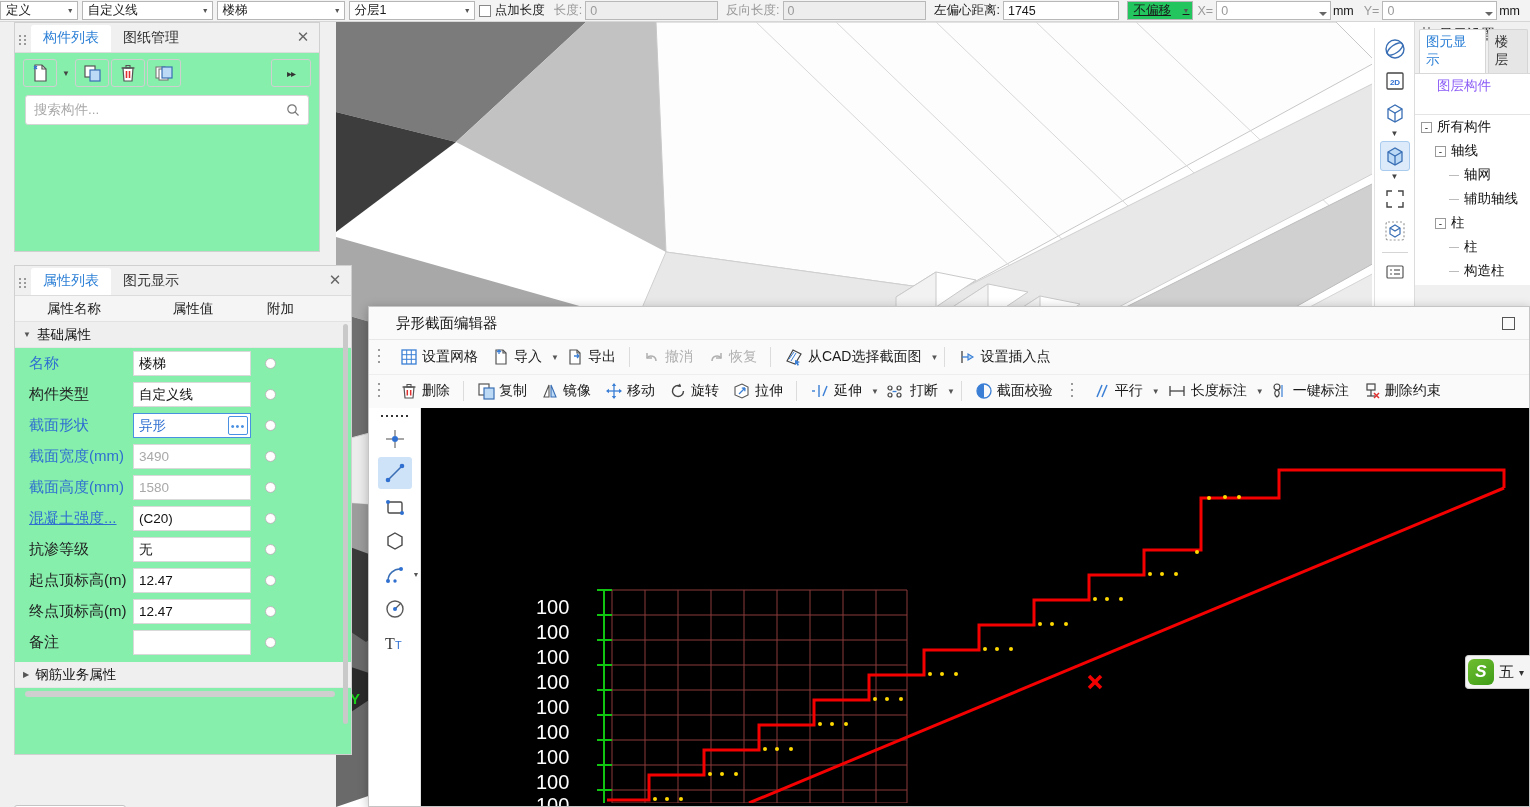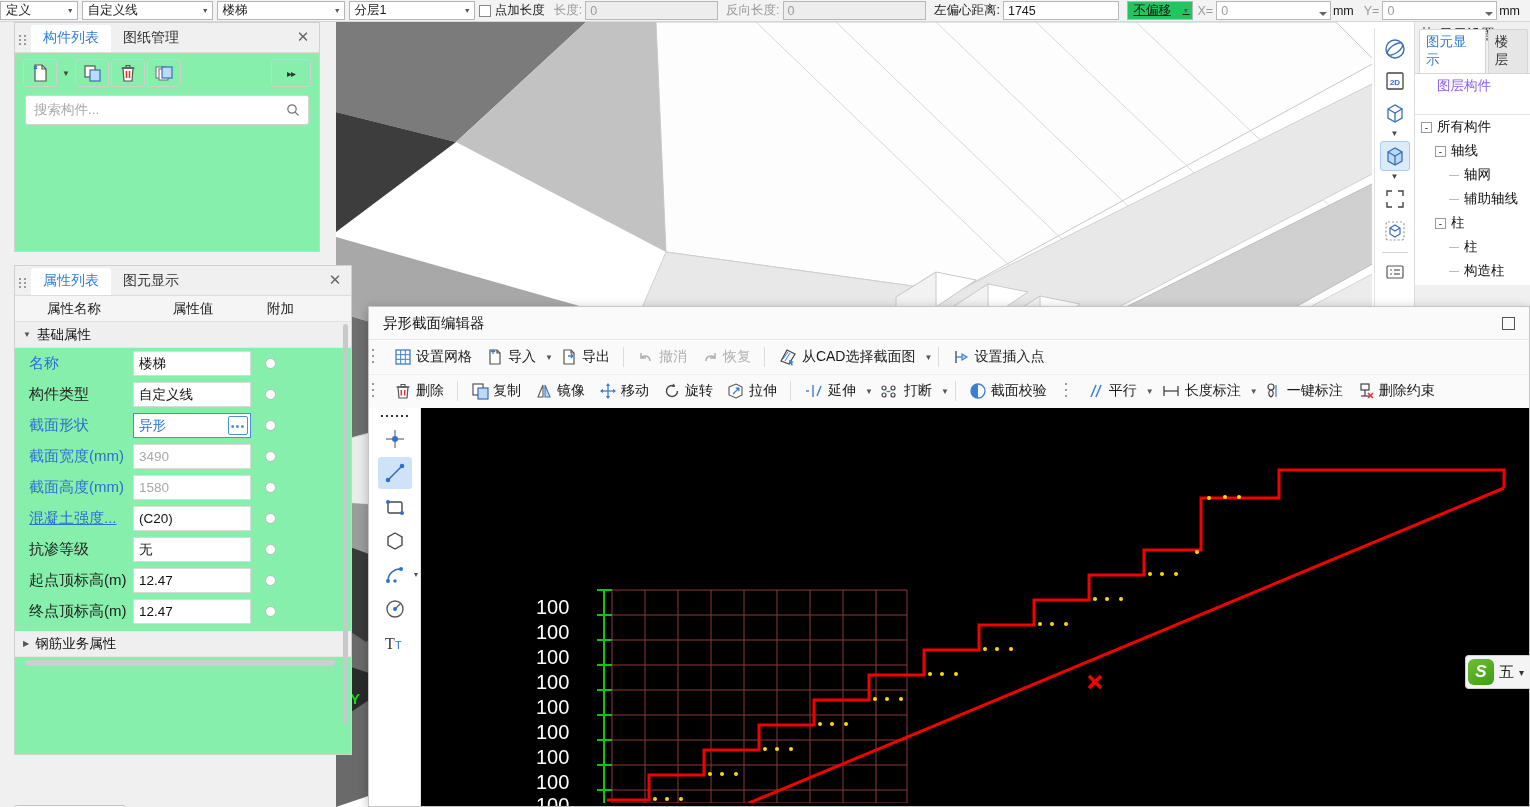--- a/index.html
+++ b/index.html
@@ -207,28 +207,28 @@
 
   
   .dialog {
     position: absolute; left: 368px; top: 306px; width: 1162px; height: 501px;
     background: #fafafa; border: 1px solid #c5c5c5;
     box-shadow: 0 2px 10px rgba(0,0,0,.25); z-index: 60;
     display: flex; flex-direction: column;
   }
   .dlg-title {
     height: 34px; background: #fafafa; display: flex; align-items: center;
-    padding-left: 14px; font-size: 14.5px; color: #111; position: relative;
+    padding-left: 27px; font-size: 14.5px; color: #111; position: relative;
   }
   .dlg-max {
     position: absolute; right: 14px; top: 10px; width: 13px; height: 13px;
     border: 1px solid #555;
   }
   .dlg-toolbar {
-    height: 36px; display: flex; align-items: center; 
+    height: 36px; display: flex; align-items: center; padding-left: 6px;
     border-top: 1px solid #e8e8e8; background: #fafafa;
   }
   .dlg-toolbar2 { border-top: 1px solid #eee; }
   .tdots {
     width: 10px; height: 18px; margin: 0 6px 0 2px;
     background-image:
       radial-gradient(circle 1.1px at 2px 2px, #9a9a9a 100%, transparent 0),
       radial-gradient(circle 1.1px at 2px 8px, #9a9a9a 100%, transparent 0),
       radial-gradient(circle 1.1px at 2px 14px, #9a9a9a 100%, transparent 0);
   }
@@ -633,20 +633,27 @@
         <div class="propname">起点顶标高(m)</div>
         <div class="propval">
             <span>12.47</span>
           </div>
         <div class="radio"></div>
       </div>
       <div class="proprow">
         <div class="propname">终点顶标高(m)</div>
         <div class="propval">
             <span>12.47</span>
+          </div>
+        <div class="radio"></div>
+      </div>
+      <div class="proprow">
+        <div class="propname">备注</div>
+        <div class="propval">
+            <span></span>
           </div>
         <div class="radio"></div>
       </div>
 
       <div class="propgroup" style="margin-top:4px;">
         <span class="arr">▶</span>
         <span>钢筋业务属性</span>
       </div>
       <div class="hscroll"></div>
       <div class="vscroll" style="top:58px;right:3px;height:400px;"></div>

